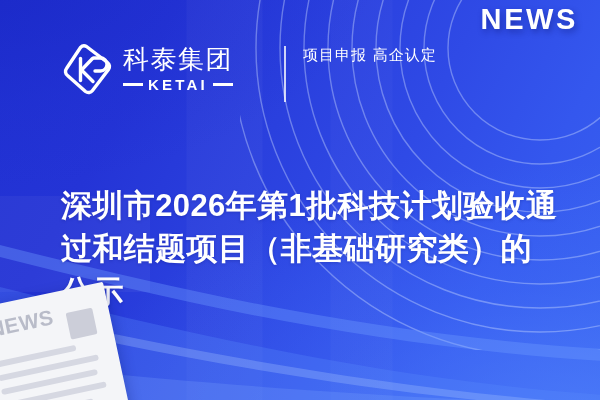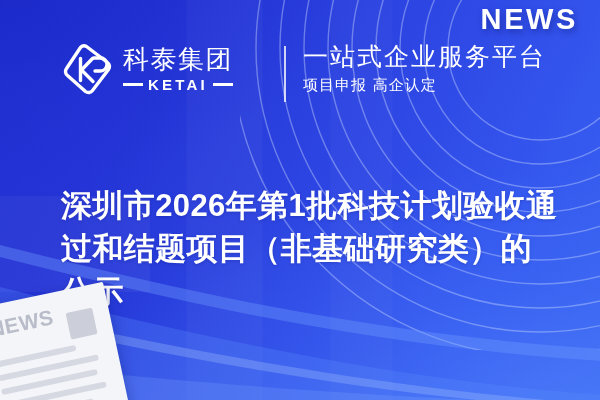--- a/index.html
+++ b/index.html
@@ -318,21 +318,20 @@
           <span class="logo-rule"></span>
           <span class="logo-en">KETAI</span>
           <span class="logo-rule"></span>
         </span>
       </span>
     </div>
 
     <div class="divider"></div>
 
     <div class="slogan">
-      <div class="slogan-main">一站式企业服务平台</div>
       <div class="slogan-sub">项目申报 高企认定</div>
     </div>
 
     <div class="news-tag">NEWS</div>
   </div>
 
   <div class="headline">深圳市2026年第1批科技计划验收通过和结题项目（非基础研究类）的公示</div>
 
   <div class="newspaper">
     <div class="paper-sheet">

